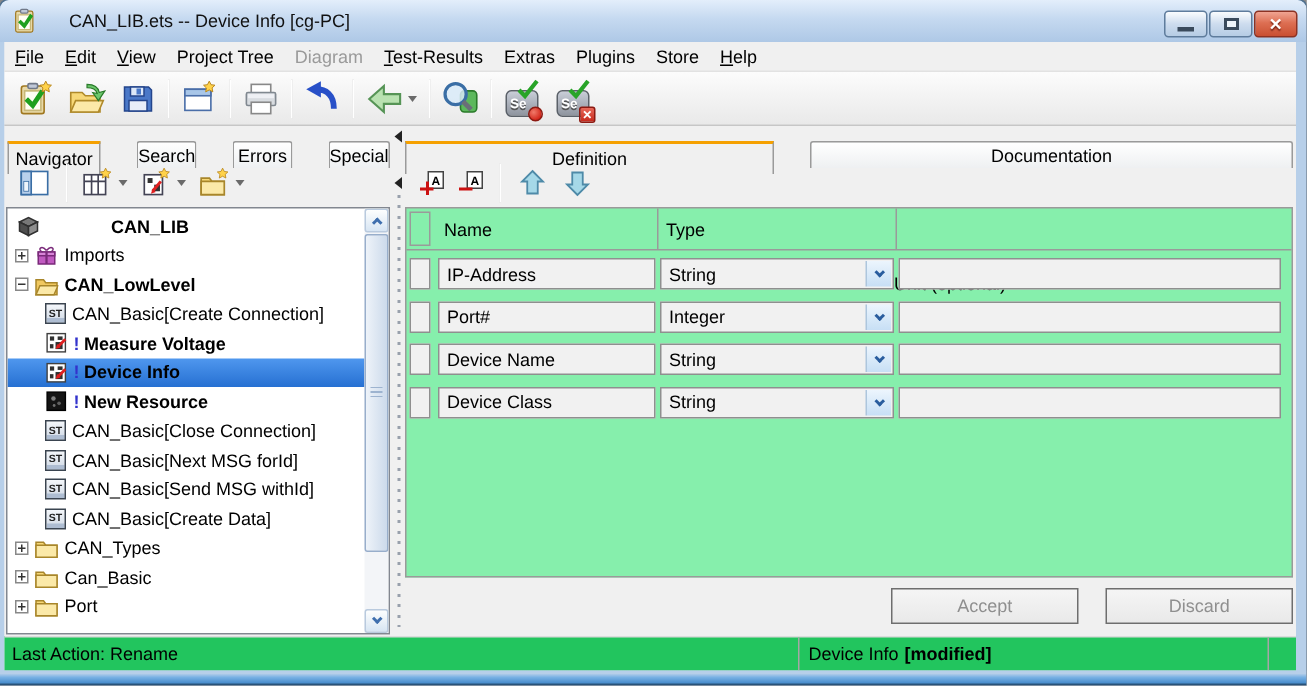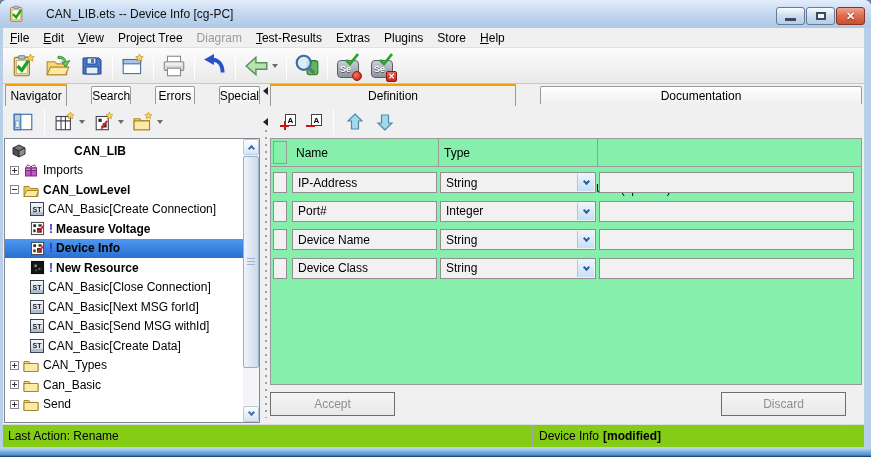--- a/index.html
+++ b/index.html
@@ -68,21 +68,21 @@
             background:radial-gradient(circle at 35% 35%, #f07a6a,#d42a1e 70%); border:1px solid #8c1a12; }
   .se-x { position:absolute; right:-5px; bottom:-5px; width:11px; height:11px; border-radius:2px;
           background:linear-gradient(#e8695a,#c6281c); border:1px solid #8c1a12;
           color:#fff; font-size:8px; font-weight:bold; display:flex; align-items:center; justify-content:center; }
   .se-x::before { content:"✕"; }
 
   
   .main { flex:1; position:relative; background:#f0f0f0; }
 
   
-  .tabrow { position:absolute; top:0; height:22px; display:flex; align-items:center;gap:22px; }
+  .tabrow { position:absolute; top:10px; height:22px; display:flex; align-items:flex-start;gap:22px; }
   .tab {
     border:1px solid #9a9a9a; border-bottom:none;
     background:linear-gradient(#ffffff,#eef0f2);
     height:18px; display:flex; align-items:center; justify-content:center;
     border-radius:2px 2px 0 0; margin-right:2px;
   }
   .tab.active {
     height:22px; background:#f0f0f0;
     border-top:2px solid #f5a000; border-radius:0;
   }
@@ -178,29 +178,29 @@
   .c-name { left:21px; width:145px; padding-left:5px; }
   .c-type { left:169px; width:156px; padding-left:5px; }
   .c-unit { left:328px; width:255px; }
   .combo-btn {
     position:absolute; right:1px; top:1px; bottom:1px; width:17px;
     background:linear-gradient(#ecf5fd,#c7dff5); border-left:1px solid #adc6dd;
     display:flex; align-items:center; justify-content:center;
   }
   .cchev { width:5px; height:5px; border-right:2px solid #2a5d9e; border-bottom:2px solid #2a5d9e; transform:rotate(45deg); margin-top:-2px; }
 
-  .buttons-row { position:absolute; top:308px; left:0; right:16px; display:flex; justify-content:space-between; gap:2px; }
+  .buttons-row { position:absolute; top:308px; left:0; right:0; display:flex; justify-content:flex-end; gap:18px; }
   .pbtn {
     width:125px; height:24px; border:1px solid #6e6e6e;
     background:linear-gradient(#f5f5f5,#e9e9e9); color:#8f8f8f;
     display:flex; align-items:center; justify-content:center;
   }
 
   
-  .statusbar { height:23px; display:flex; align-items:center; background:#84cc16; border-top:1px solid #dcdcdc; }
+  .statusbar { height:23px; display:flex; align-items:center; background:#22c55e; border-top:1px solid #dcdcdc; }
   .ss-left { width:529px; padding-left:5px; align-self:stretch; display:flex; align-items:center; }
   .ss-mid { flex:1; align-self:stretch; display:flex; align-items:center; padding-left:6px; border-left:1px solid #a6a6a6; }
   .ss-right { width:19px; align-self:stretch; border-left:1px solid #a6a6a6; }
   .ss-mid b { margin-left:4px; }
 </style>
 </head>
 <body>
 
 <div class="window">
 
@@ -512,21 +512,21 @@
               <span>Can_Basic</span>
             </div>
             <div class="trow lvl1">
               <span class="exp plus"></span>
               <span class="ticon">
                 <svg width="16" height="16" viewBox="0 0 16 16">
                   <path d="M1 4.5 h5 l1.5 2 H15 v8 H1z" fill="#f7d877" stroke="#a8862a"></path>
                   <path d="M1 6.5 h14 v8 H1z" fill="#fbe9a8" stroke="#a8862a"></path>
                 </svg>
               </span>
-              <span>Send</span>
+              <span>Port</span>
             </div>
           </div>
 
           <div class="vscroll">
             <span class="sbtn up">
                 <span class="schev u"></span>
               </span>
             <span class="sthumb"></span>
             <span class="sbtn down">
                 <span class="schev d"></span>

